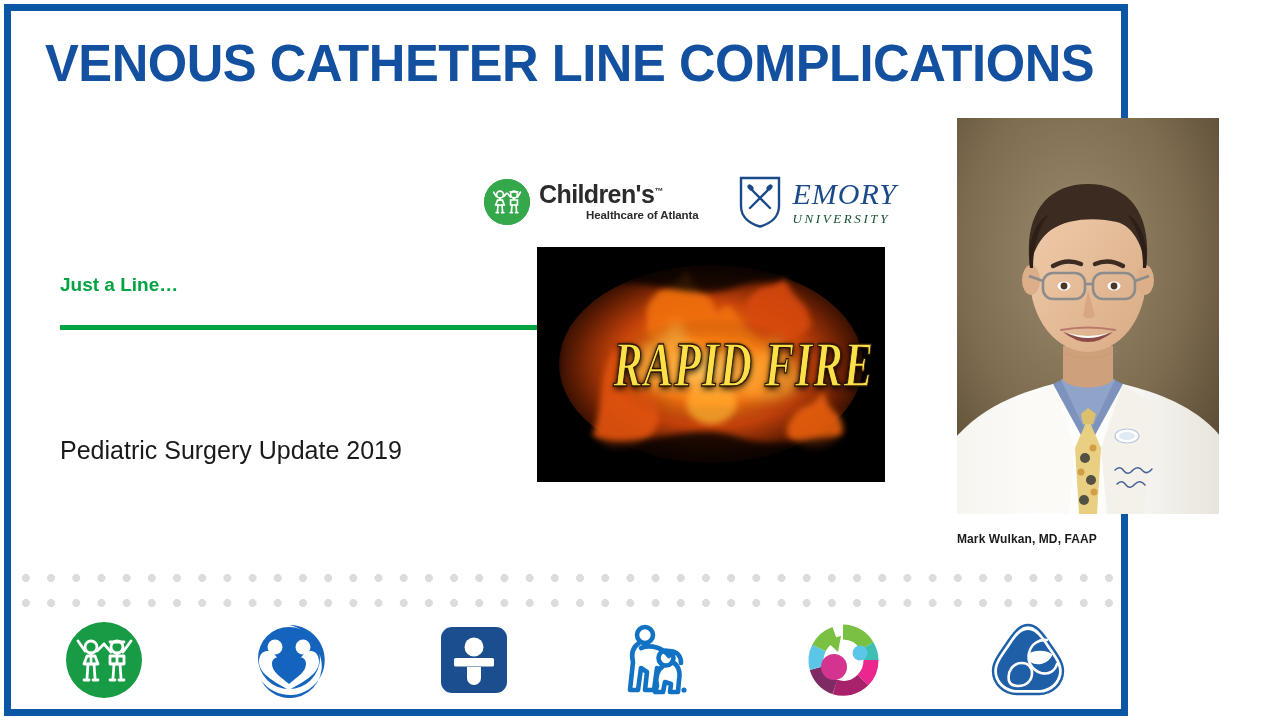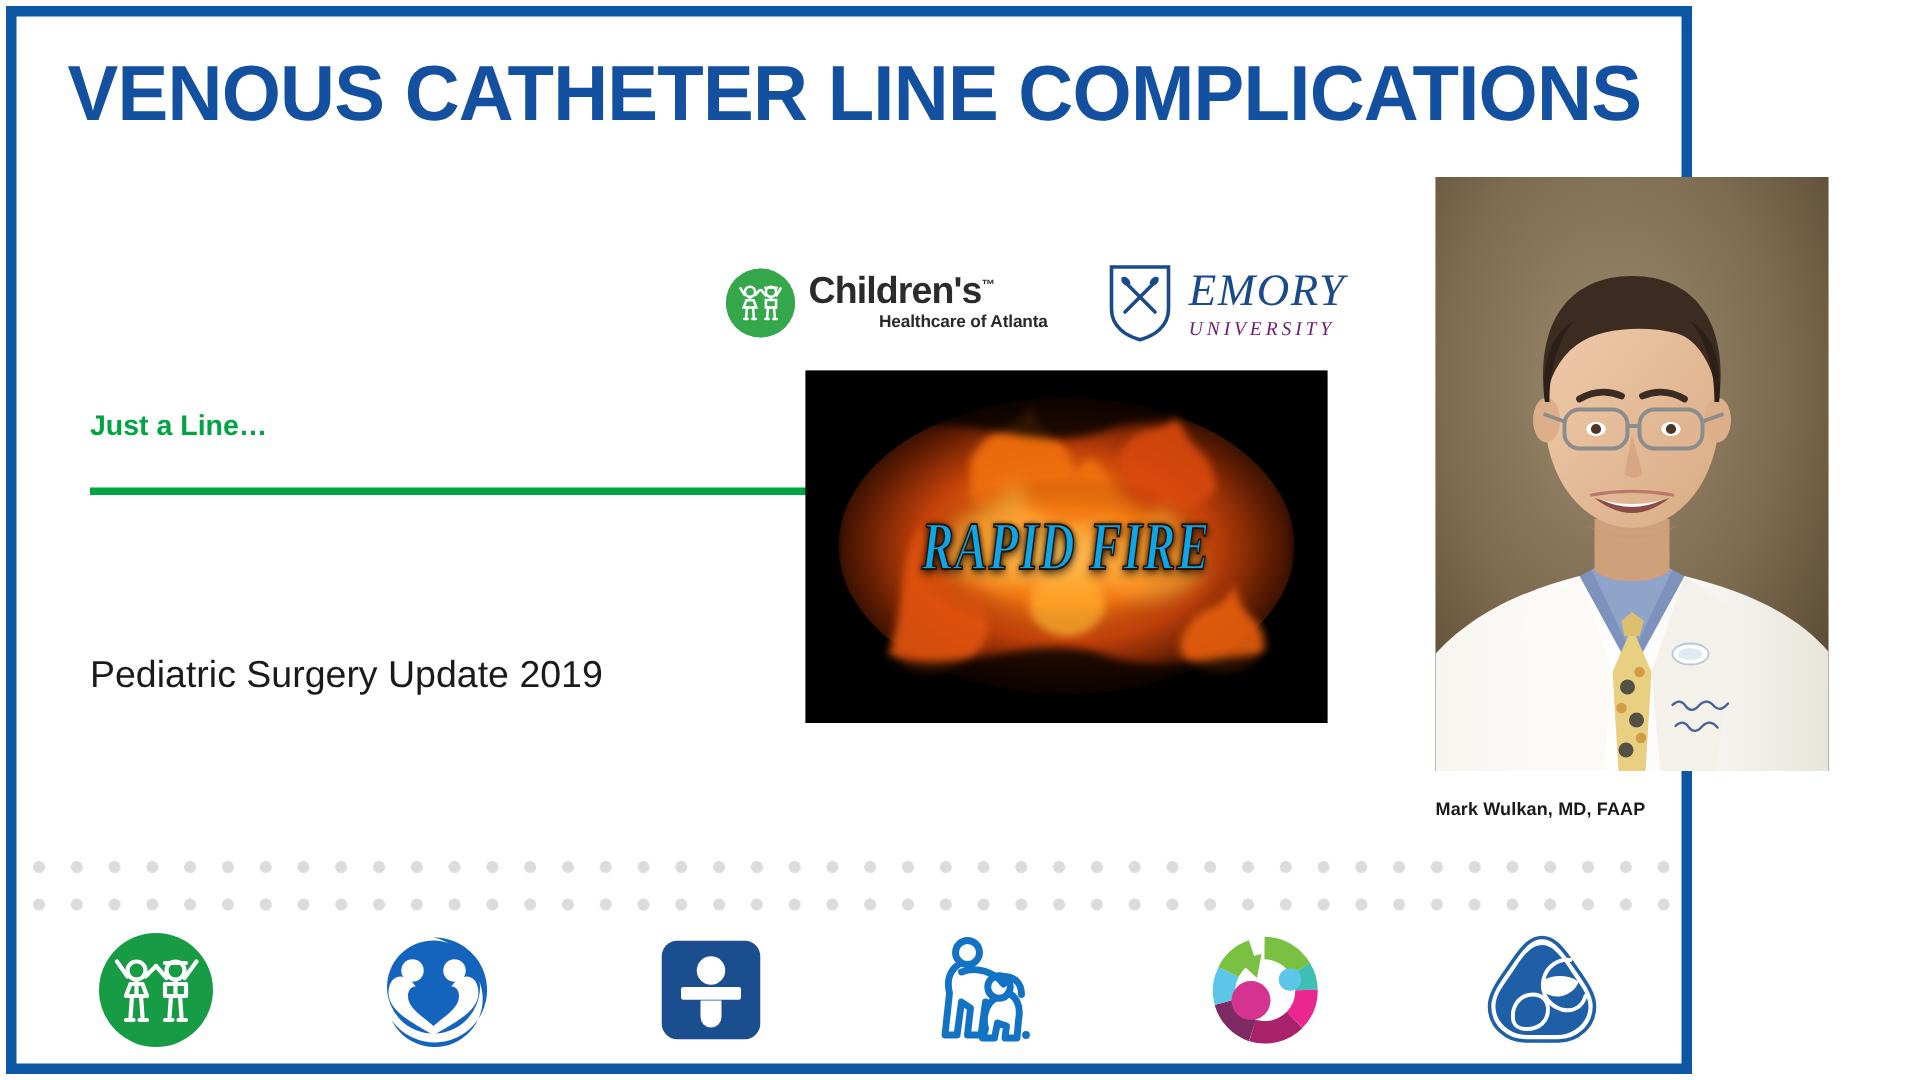--- a/index.html
+++ b/index.html
@@ -57,36 +57,36 @@
   .cha-mark{width:46px;height:46px;border-radius:50%;background:#35A84B;position:relative;flex:0 0 auto;}
   .cha-text{display:flex;flex-direction:column;line-height:1;}
   .cha-main{font-size:25px;font-weight:bold;color:#2B2B2B;letter-spacing:-0.6px;position:relative;}
   .cha-tm{font-size:9px;vertical-align:super;font-weight:bold;}
   .cha-sub{font-size:11.5px;font-weight:bold;color:#2B2B2B;margin-top:3px;letter-spacing:-0.1px;padding-left:47px;}
 
   .emory-logo{display:flex;align-items:center;gap:12px;}
   .emory-shield{width:42px;height:52px;flex:0 0 auto;}
   .emory-text{display:flex;flex-direction:column;line-height:1;font-style:italic;}
   .emory-main{font-family:"Liberation Serif",serif;font-size:30px;color:#1A4A8A;letter-spacing:1px;}
-  .emory-sub{font-family:"Liberation Serif",serif;font-size:13px;color:#701a75;letter-spacing:2.6px;margin-top:3px;}
+  .emory-sub{font-family:"Liberation Serif",serif;font-size:13px;color:#14532d;letter-spacing:2.6px;margin-top:3px;}
 
   
   .rapidfire{
     position:absolute;left:537px;top:247px;width:348px;height:235px;
     background:#000000;overflow:hidden;
   }
   .rf-flames{position:absolute;inset:0;}
   .rf-title{
     position:absolute;left:0;right:0;top:50%;transform:translateY(-50%);
-    text-align:center;
+    text-align:right;
     font-family:"Liberation Serif",serif;
     font-weight:bold;
-    font-size:35px;
+    font-size:48px;
     letter-spacing:1px;
-    color:#0ea5e9;
+    color:#fde047;
     text-shadow:0 2px 6px rgba(0,0,0,0.9), 0 0 3px rgba(0,0,0,0.85);
     -webkit-text-stroke:1px #2a1505;
     font-style:italic;
     transform-origin:center;
   }
   .rf-title span{display:inline-block;transform:scaleY(1.3) scaleX(0.92);}
 
   
   .portrait-wrap{position:absolute;left:957px;top:118px;width:262px;height:396px;}
   .portrait{

